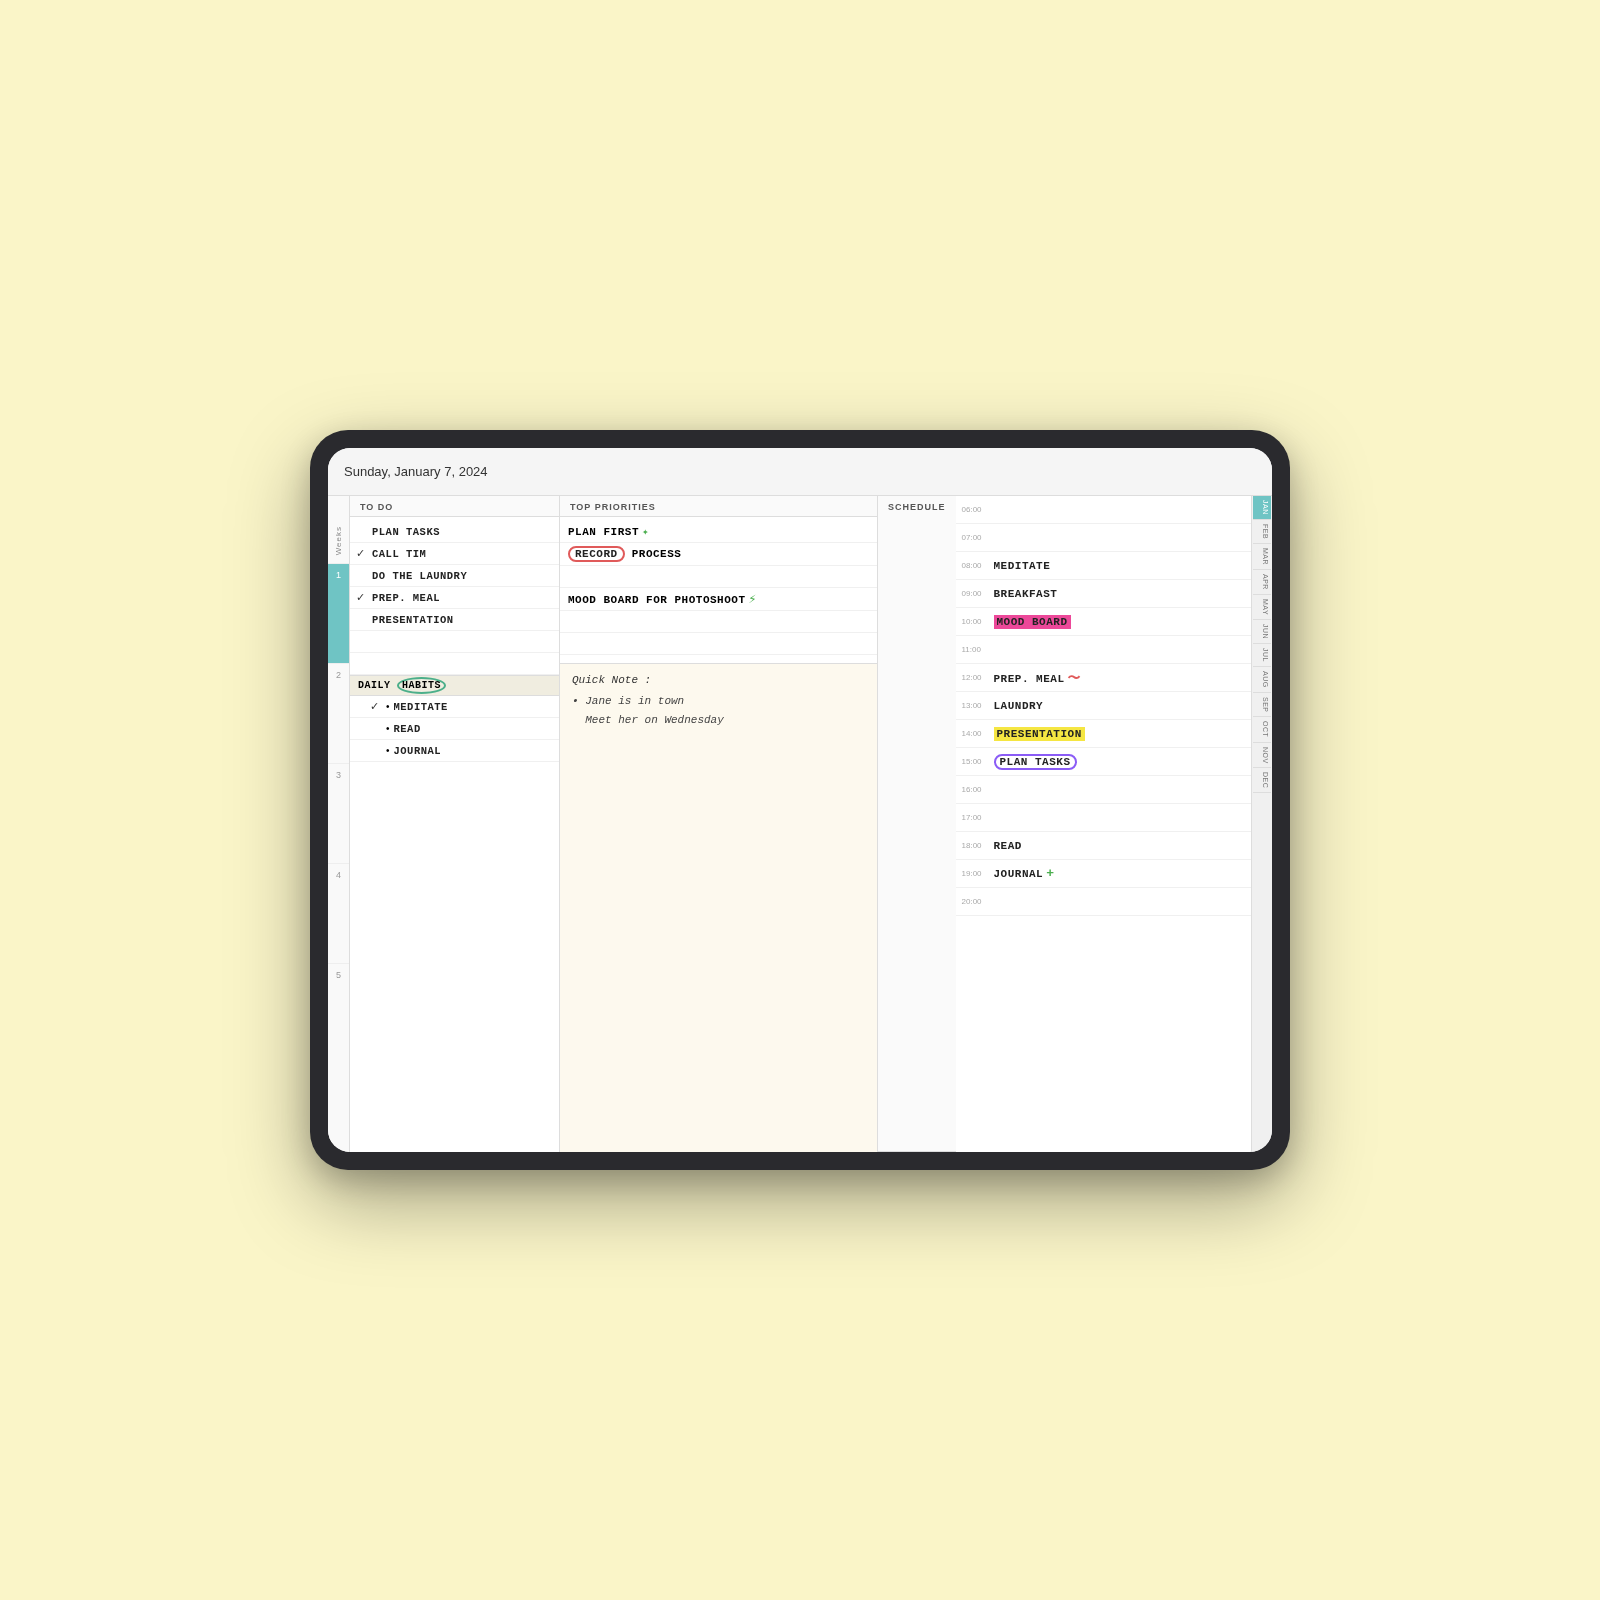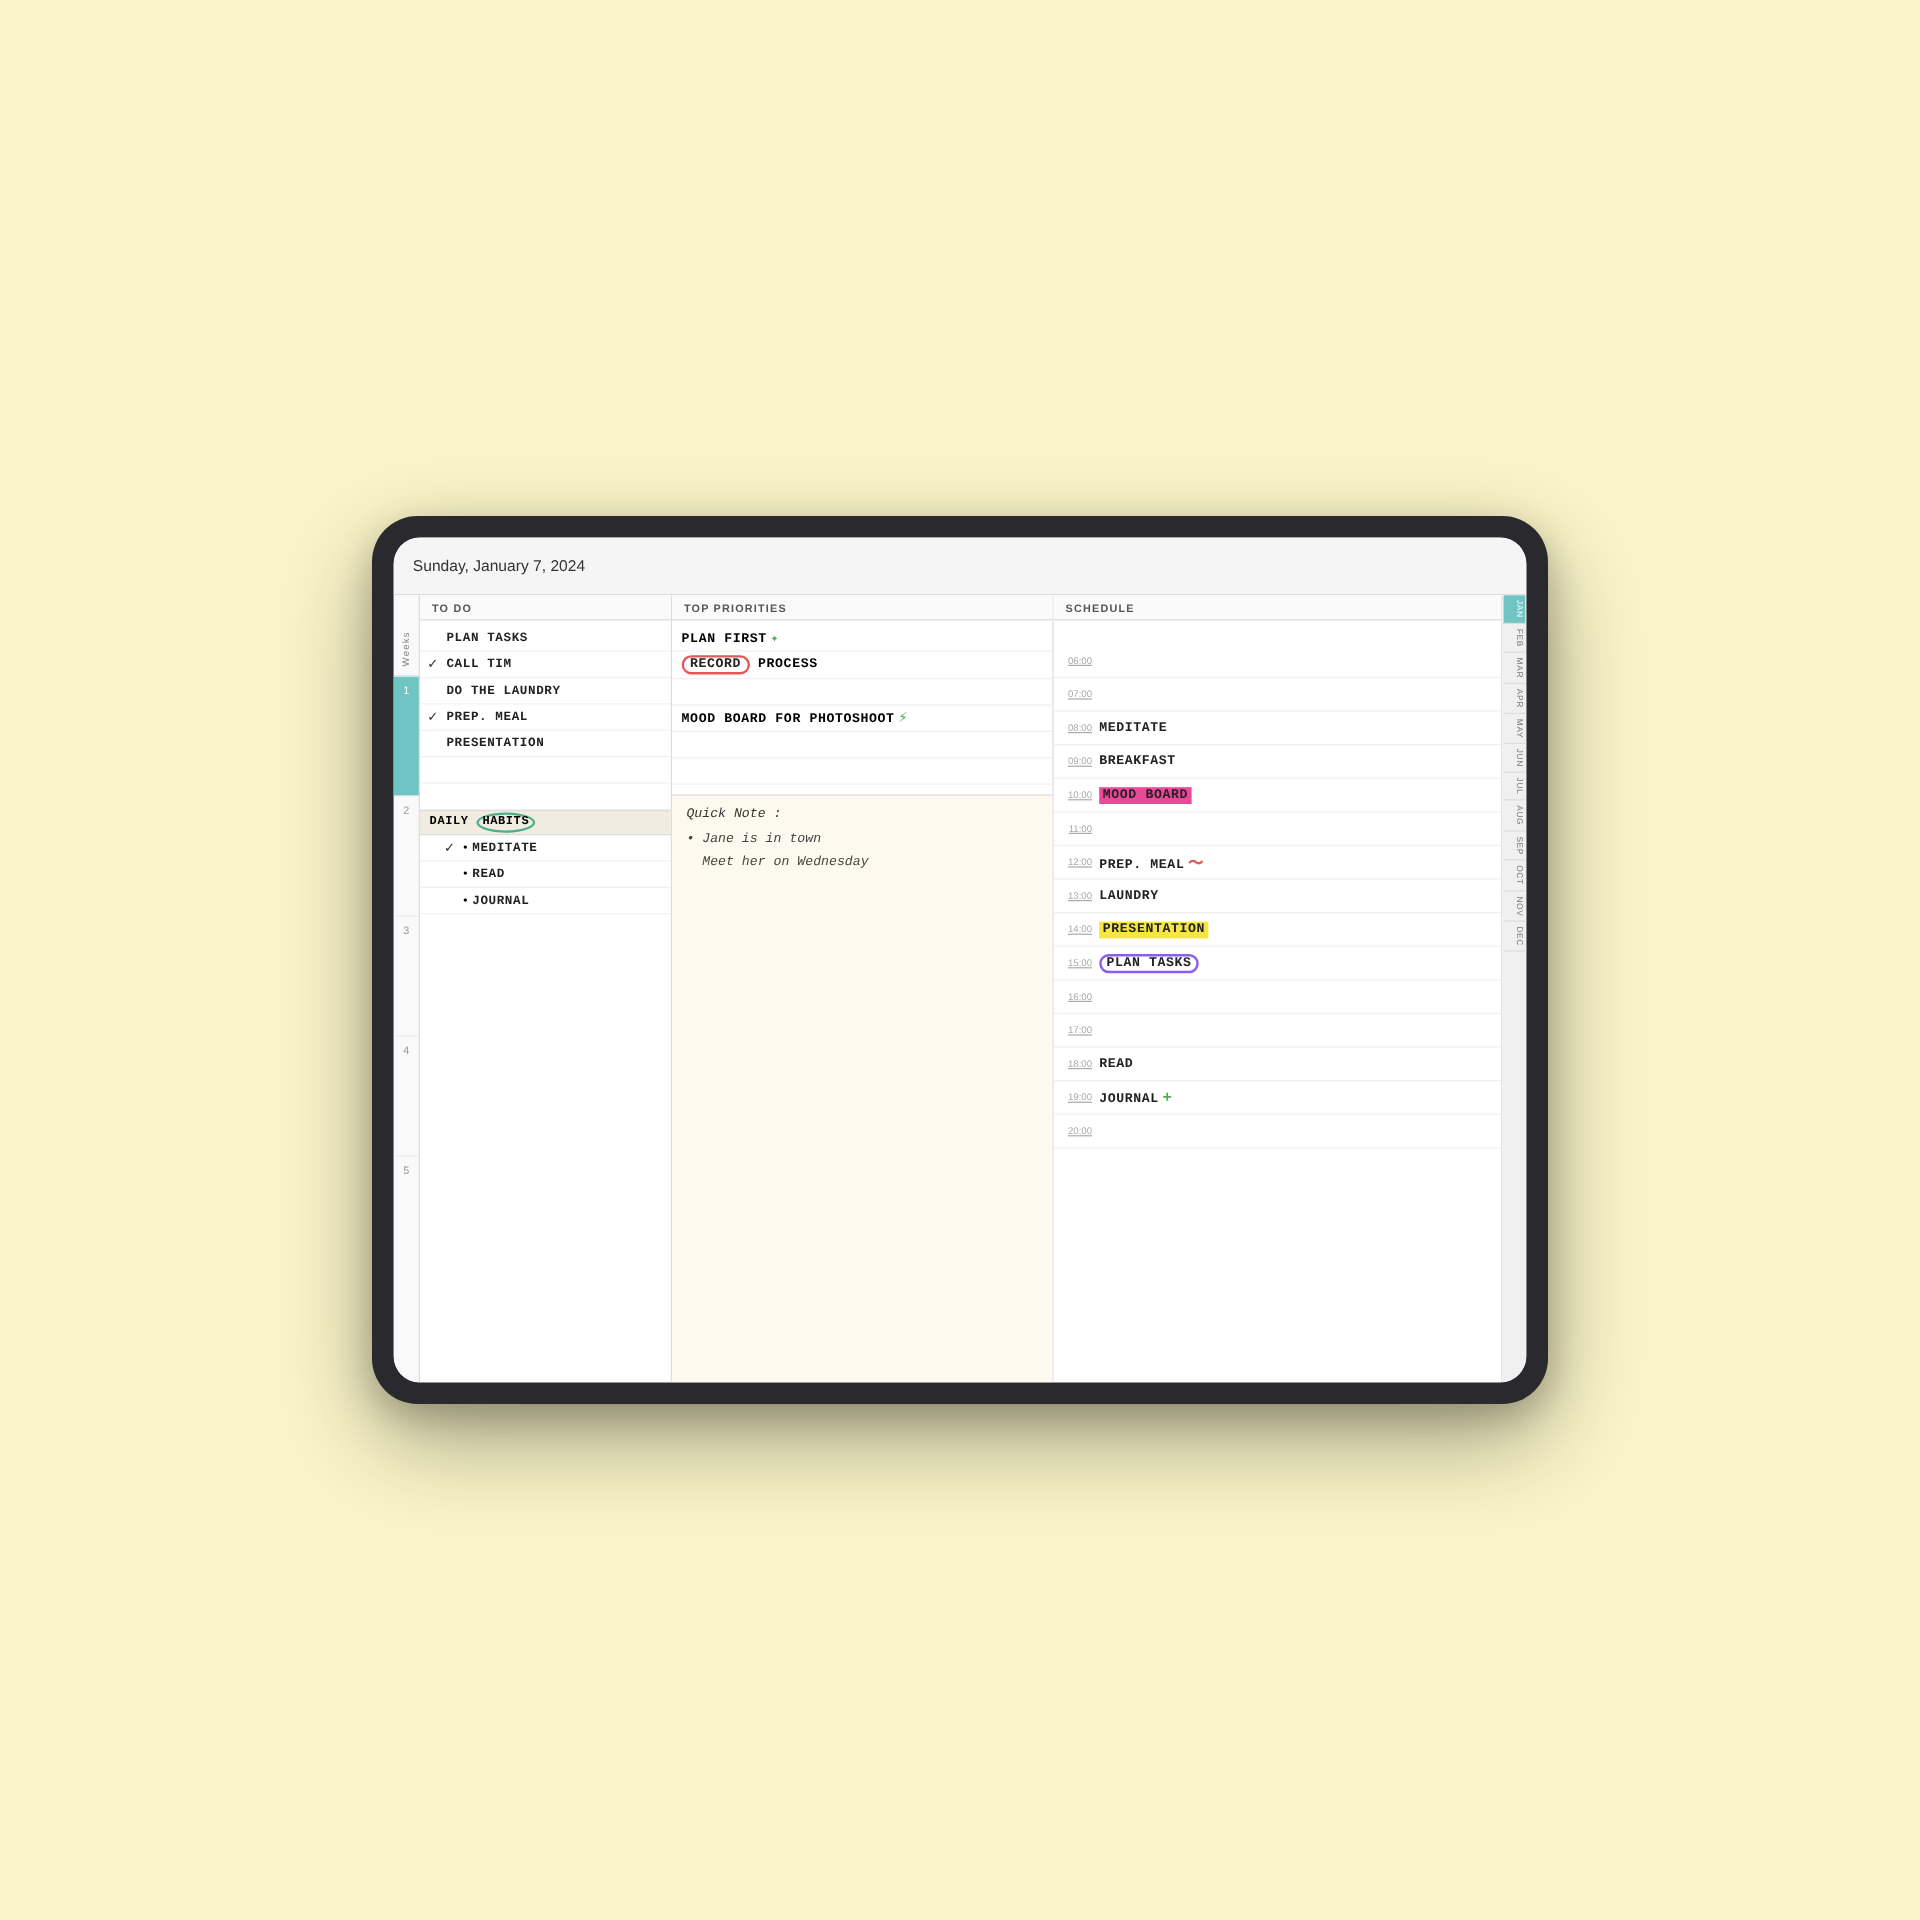--- a/index.html
+++ b/index.html
@@ -259,23 +259,21 @@
       font-family: 'Courier New', monospace;
       font-style: italic;
       color: #444;
       line-height: 1.7;
     }
 
     
     .schedule-column {
       flex: 1;
       display: flex;
-      flex-direction: column;
       border-right: 1px solid #ddd;
-      gap: 20px;
     }
 
     .schedule-col-header {
       font-size: 9px;
       font-weight: bold;
       color: #555;
       padding: 6px 10px 4px;
       border-bottom: 1px solid #ddd;
       background: #fafafa;
       letter-spacing: 1px;
@@ -291,23 +289,22 @@
       align-items: center;
       min-height: 28px;
       border-bottom: 1px solid #f0f0f0;
       padding: 2px 6px;
     }
 
     .time-label {
       font-size: 8px;
       color: #aaa;
       min-width: 32px;
-      text-align: right;
+      text-align: left;
       padding-right: 6px;
-      text-decoration: underline;
     }
 
     .schedule-text {
       font-size: 11px;
       font-family: 'Courier New', monospace;
       font-weight: bold;
       text-transform: uppercase;
       letter-spacing: 0.5px;
       color: #222;
     }

